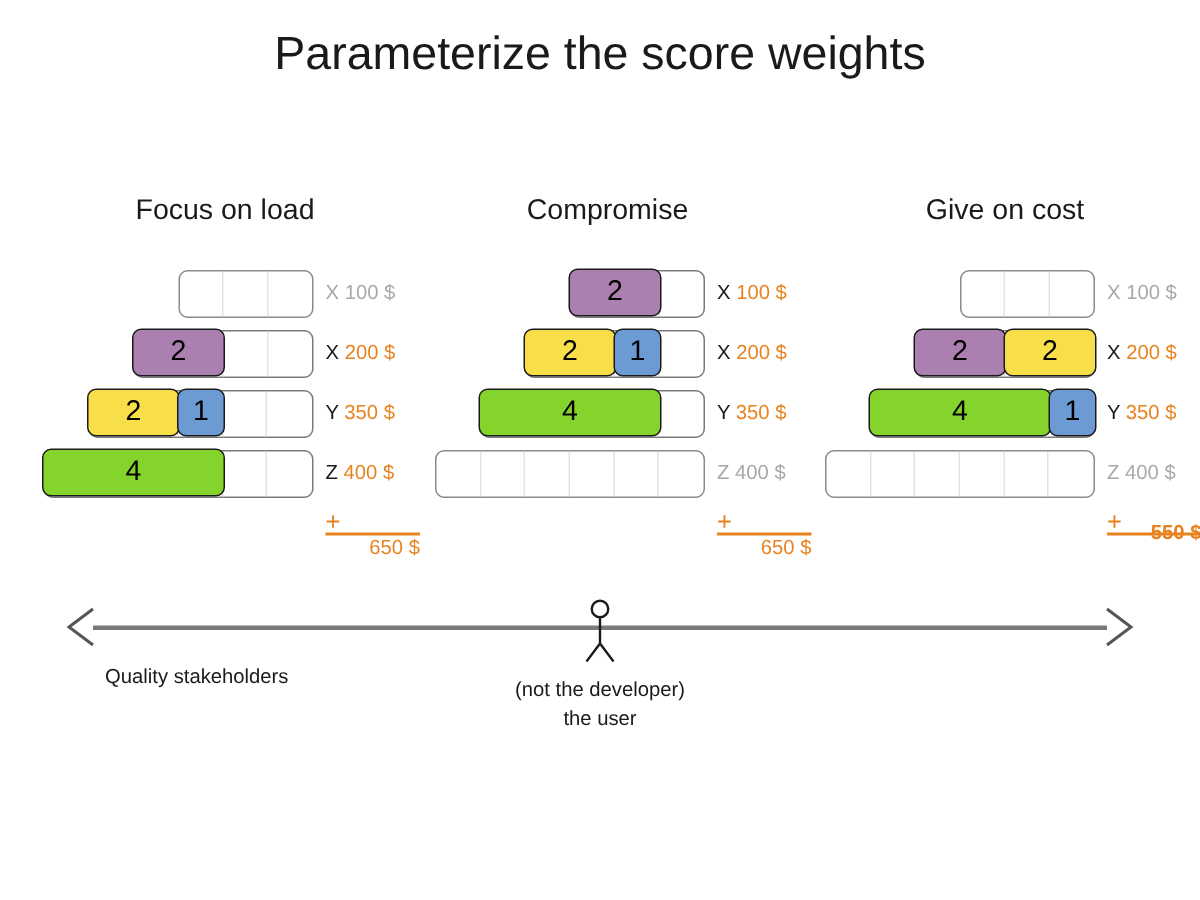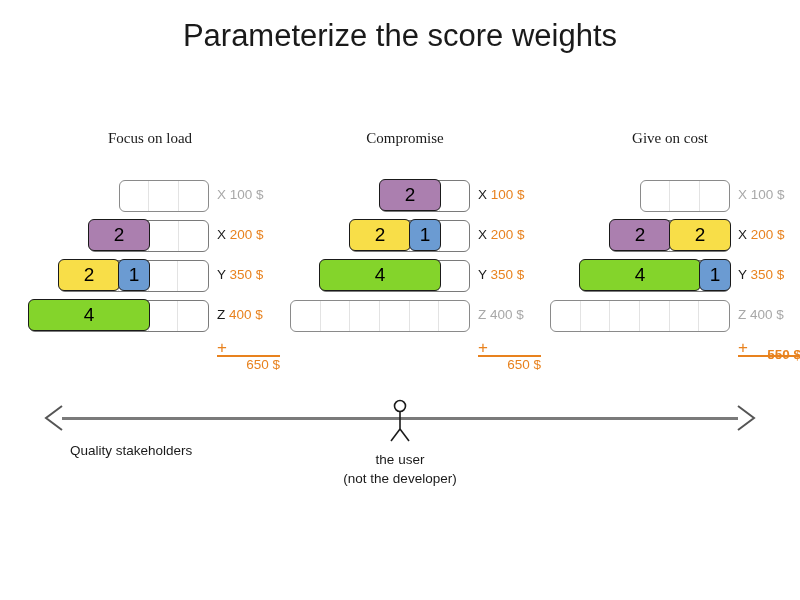--- a/index.html
+++ b/index.html
@@ -17,21 +17,21 @@
   }
   .subtitle{
     position:absolute;left:28px;top:69px;width:750px;text-align:left;
     font-size:13.5px;font-weight:400;color:#1a1a1a;
   }
 
   
   .column{position:absolute;top:0;}
   .col-header{
     position:absolute;top:130px;text-align:center;
-    font-size:15px;color:#1a1a1a;white-space:nowrap;font-family:Liberation Serif, serif;
+    font-size:19px;color:#1a1a1a;white-space:nowrap;
   }
 
   
   .row{position:absolute;height:32px;}
   .track{
     position:absolute;top:0;height:32px;
     box-sizing:border-box;
     border:1px solid #8a8a8a;border-radius:6px;
     background:#ffffff;
     display:flex;flex-direction:row;align-items:stretch;
@@ -317,17 +317,17 @@
   <div class="figure">
     <svg width="36" height="46" viewBox="0 0 36 46">
       <circle cx="18" cy="8" r="5.5" fill="#ffffff" stroke="#1a1a1a" stroke-width="1.6"></circle>
       <line x1="18" y1="13.5" x2="18" y2="31" stroke="#1a1a1a" stroke-width="1.6"></line>
       <line x1="18" y1="31" x2="9" y2="43" stroke="#1a1a1a" stroke-width="1.6"></line>
       <line x1="18" y1="31" x2="27" y2="43" stroke="#1a1a1a" stroke-width="1.6"></line>
     </svg>
   </div>
 
   <div class="fig-caption">
+    <div>(not the developer)</div>
     <div>the user</div>
-    <div>(not the developer)</div>
   </div>
 
 </div>
 
 </body></html>

